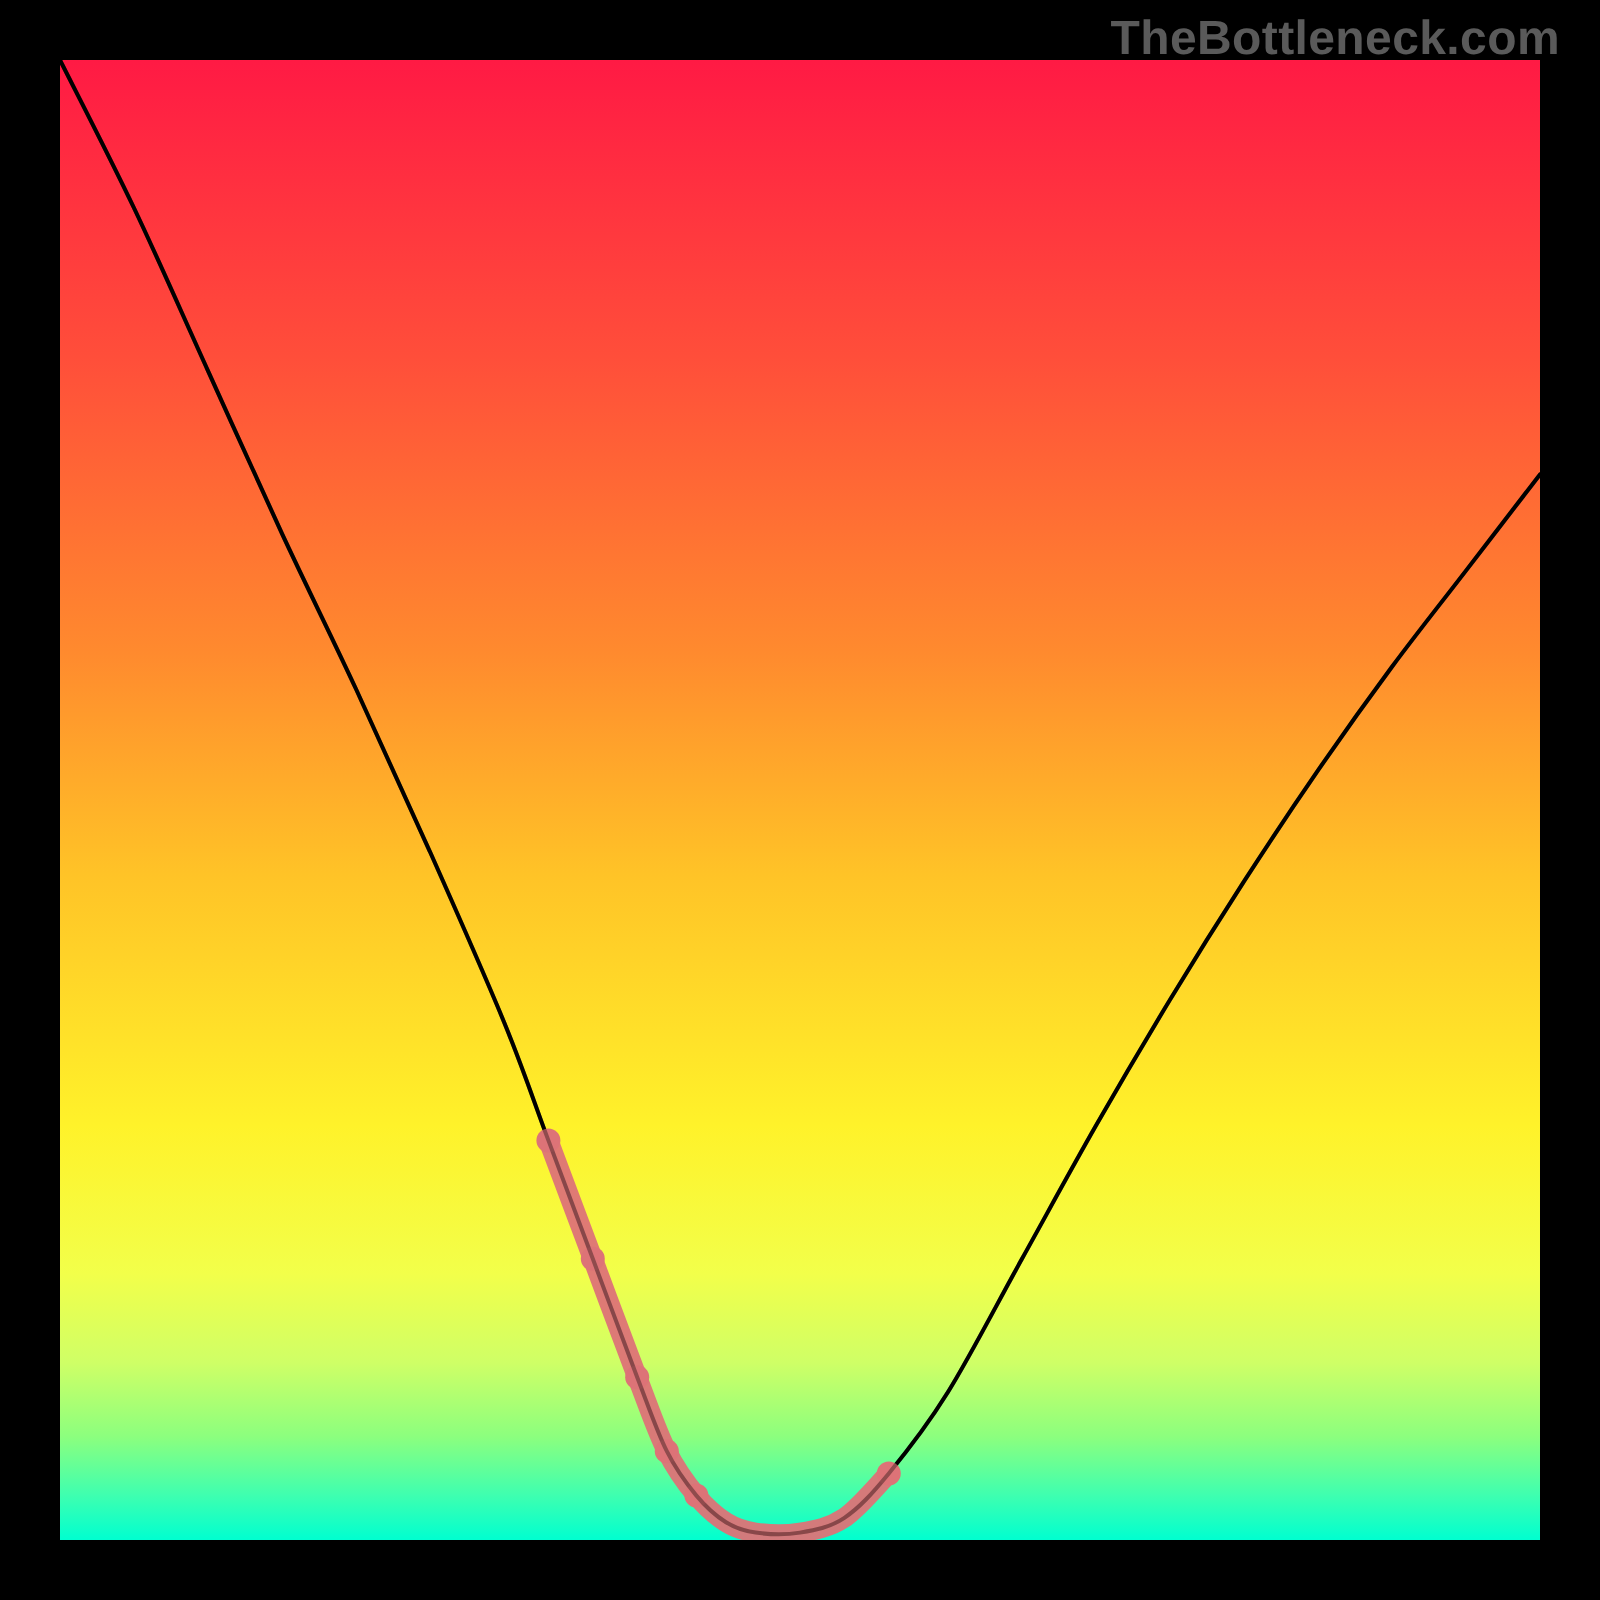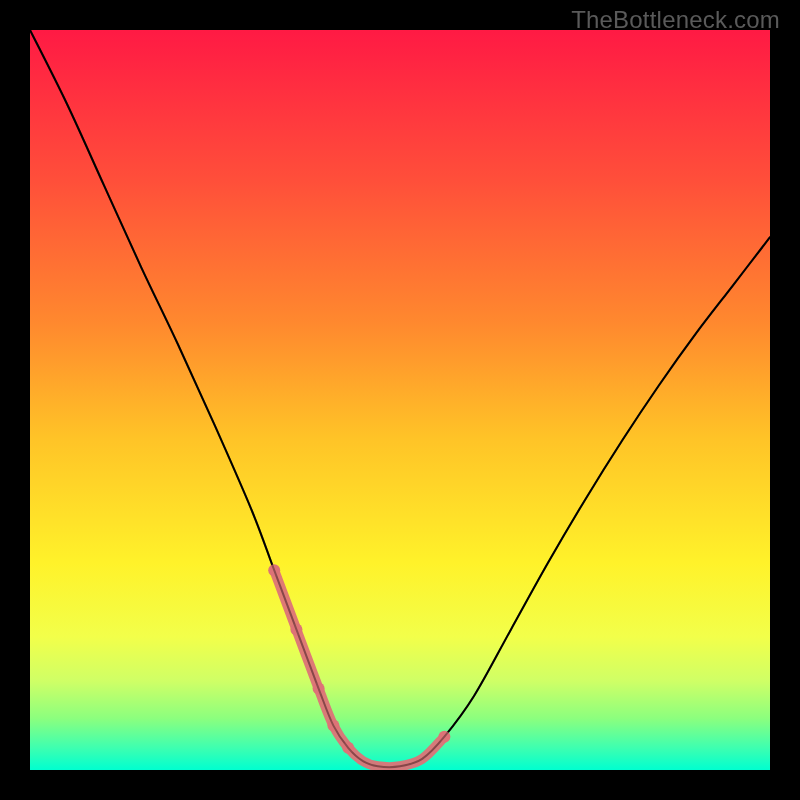--- a/index.html
+++ b/index.html
@@ -9,21 +9,21 @@
     height: 800px;
     background: #000;
     position: relative;
   }
   .watermark {
     position: absolute;
     top: 6px;
     right: 20px;
     font-family: Arial, Helvetica, sans-serif;
     font-size: 24px;
-    font-weight: 400;
+    font-weight: 700;
     color: #5a5a5a;
     z-index: 10;
     letter-spacing: 0.2px;
   }
   .plot-area {
     position: absolute;
     left: 30px;
     top: 30px;
     width: 740px;
     height: 740px;

